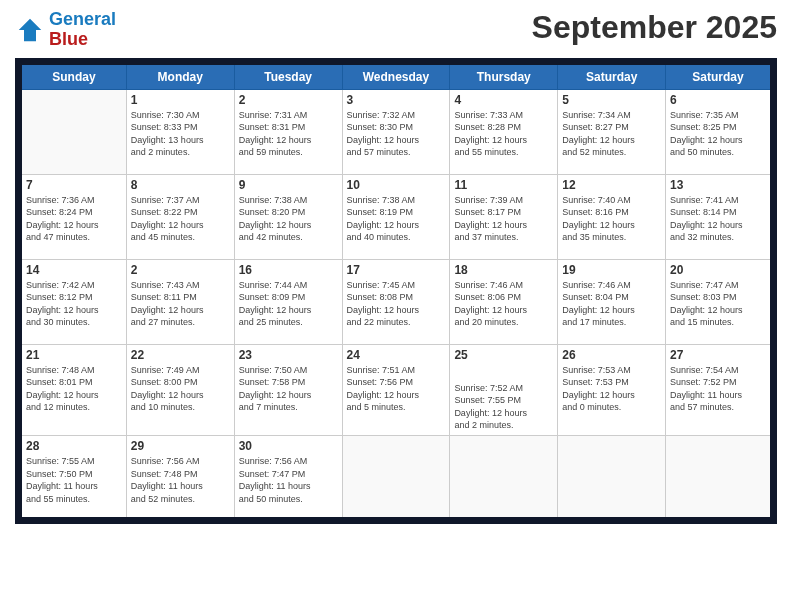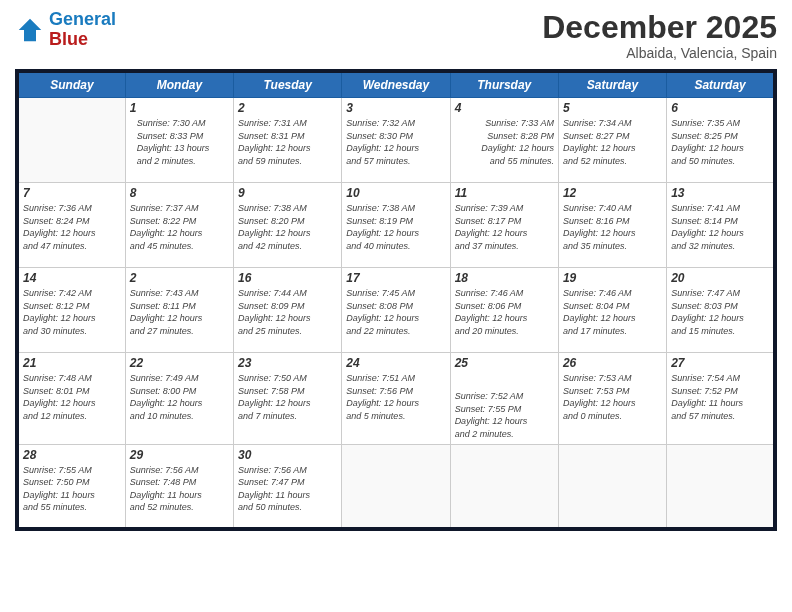--- a/index.html
+++ b/index.html
@@ -49,25 +49,24 @@
       font-weight: bold;
       color: #333;
       line-height: 1.1;
     }
     .location {
       font-size: 14px;
       color: #555;
     }
     .calendar {
       flex: 1;
-      border: 4px solid #0f172a;
+      border: 7px solid #0f172a;
       border-collapse: collapse;
       width: 100%;
       table-layout: fixed;
-      font-style: italic;
     }
     .calendar th {
       background: #2a6db5;
       color: #fff;
       text-align: center;
       font-size: 12px;
       padding: 5px 2px;
       border: 1px solid #1a5ca0;
     }
     .calendar td {
@@ -104,64 +103,63 @@
     <div class="logo">
       <svg class="logo-icon" viewBox="0 0 40 40">
         <polygon points="20,5 35,20 28,20 28,35 12,35 12,20 5,20" fill="#1a7bbf"></polygon>
       </svg>
       <div class="logo-text">
         <div><span>General</span></div>
         <div style="color:#b91c1c;">Blue</div>
       </div>
     </div>
     <div class="title-block">
-      <div class="month-title">December 2025</div>
-      <div class="location">Albaida, Valencia, Spain</div>
+      <div class="month-title">September 2025</div>
     </div>
   </div>
 
   <table class="calendar">
     <thead>
       <tr>
       <th>Sunday</th>
           <th>Monday</th>
           <th>Tuesday</th>
           <th>Wednesday</th>
           <th>Thursday</th>
           <th>Saturday</th>
           <th>Saturday</th>
         </tr>
     </thead>
     <tbody id="calendar-body">
     <tr>
           <td class="empty"></td>
           <td>
             <div class="day-num">1</div>
-            <div class="day-info" style="white-space: pre-line; margin-left: 7px;">Sunrise: 7:30 AM
+            <div class="day-info" style="white-space: pre-line;">Sunrise: 7:30 AM
 Sunset: 8:33 PM
 Daylight: 13 hours
 and 2 minutes.</div>
           </td>
           <td>
             <div class="day-num">2</div>
             <div class="day-info" style="white-space: pre-line;">Sunrise: 7:31 AM
 Sunset: 8:31 PM
 Daylight: 12 hours
 and 59 minutes.</div>
           </td>
           <td>
             <div class="day-num">3</div>
             <div class="day-info" style="white-space: pre-line;">Sunrise: 7:32 AM
 Sunset: 8:30 PM
 Daylight: 12 hours
 and 57 minutes.</div>
           </td>
           <td>
             <div class="day-num">4</div>
-            <div class="day-info" style="white-space: pre-line; text-align: right;">Sunrise: 7:33 AM
+            <div class="day-info" style="white-space: pre-line;">Sunrise: 7:33 AM
 Sunset: 8:28 PM
 Daylight: 12 hours
 and 55 minutes.</div>
           </td>
           <td>
             <div class="day-num">5</div>
             <div class="day-info" style="white-space: pre-line;">Sunrise: 7:34 AM
 Sunset: 8:27 PM
 Daylight: 12 hours
 and 52 minutes.</div>

